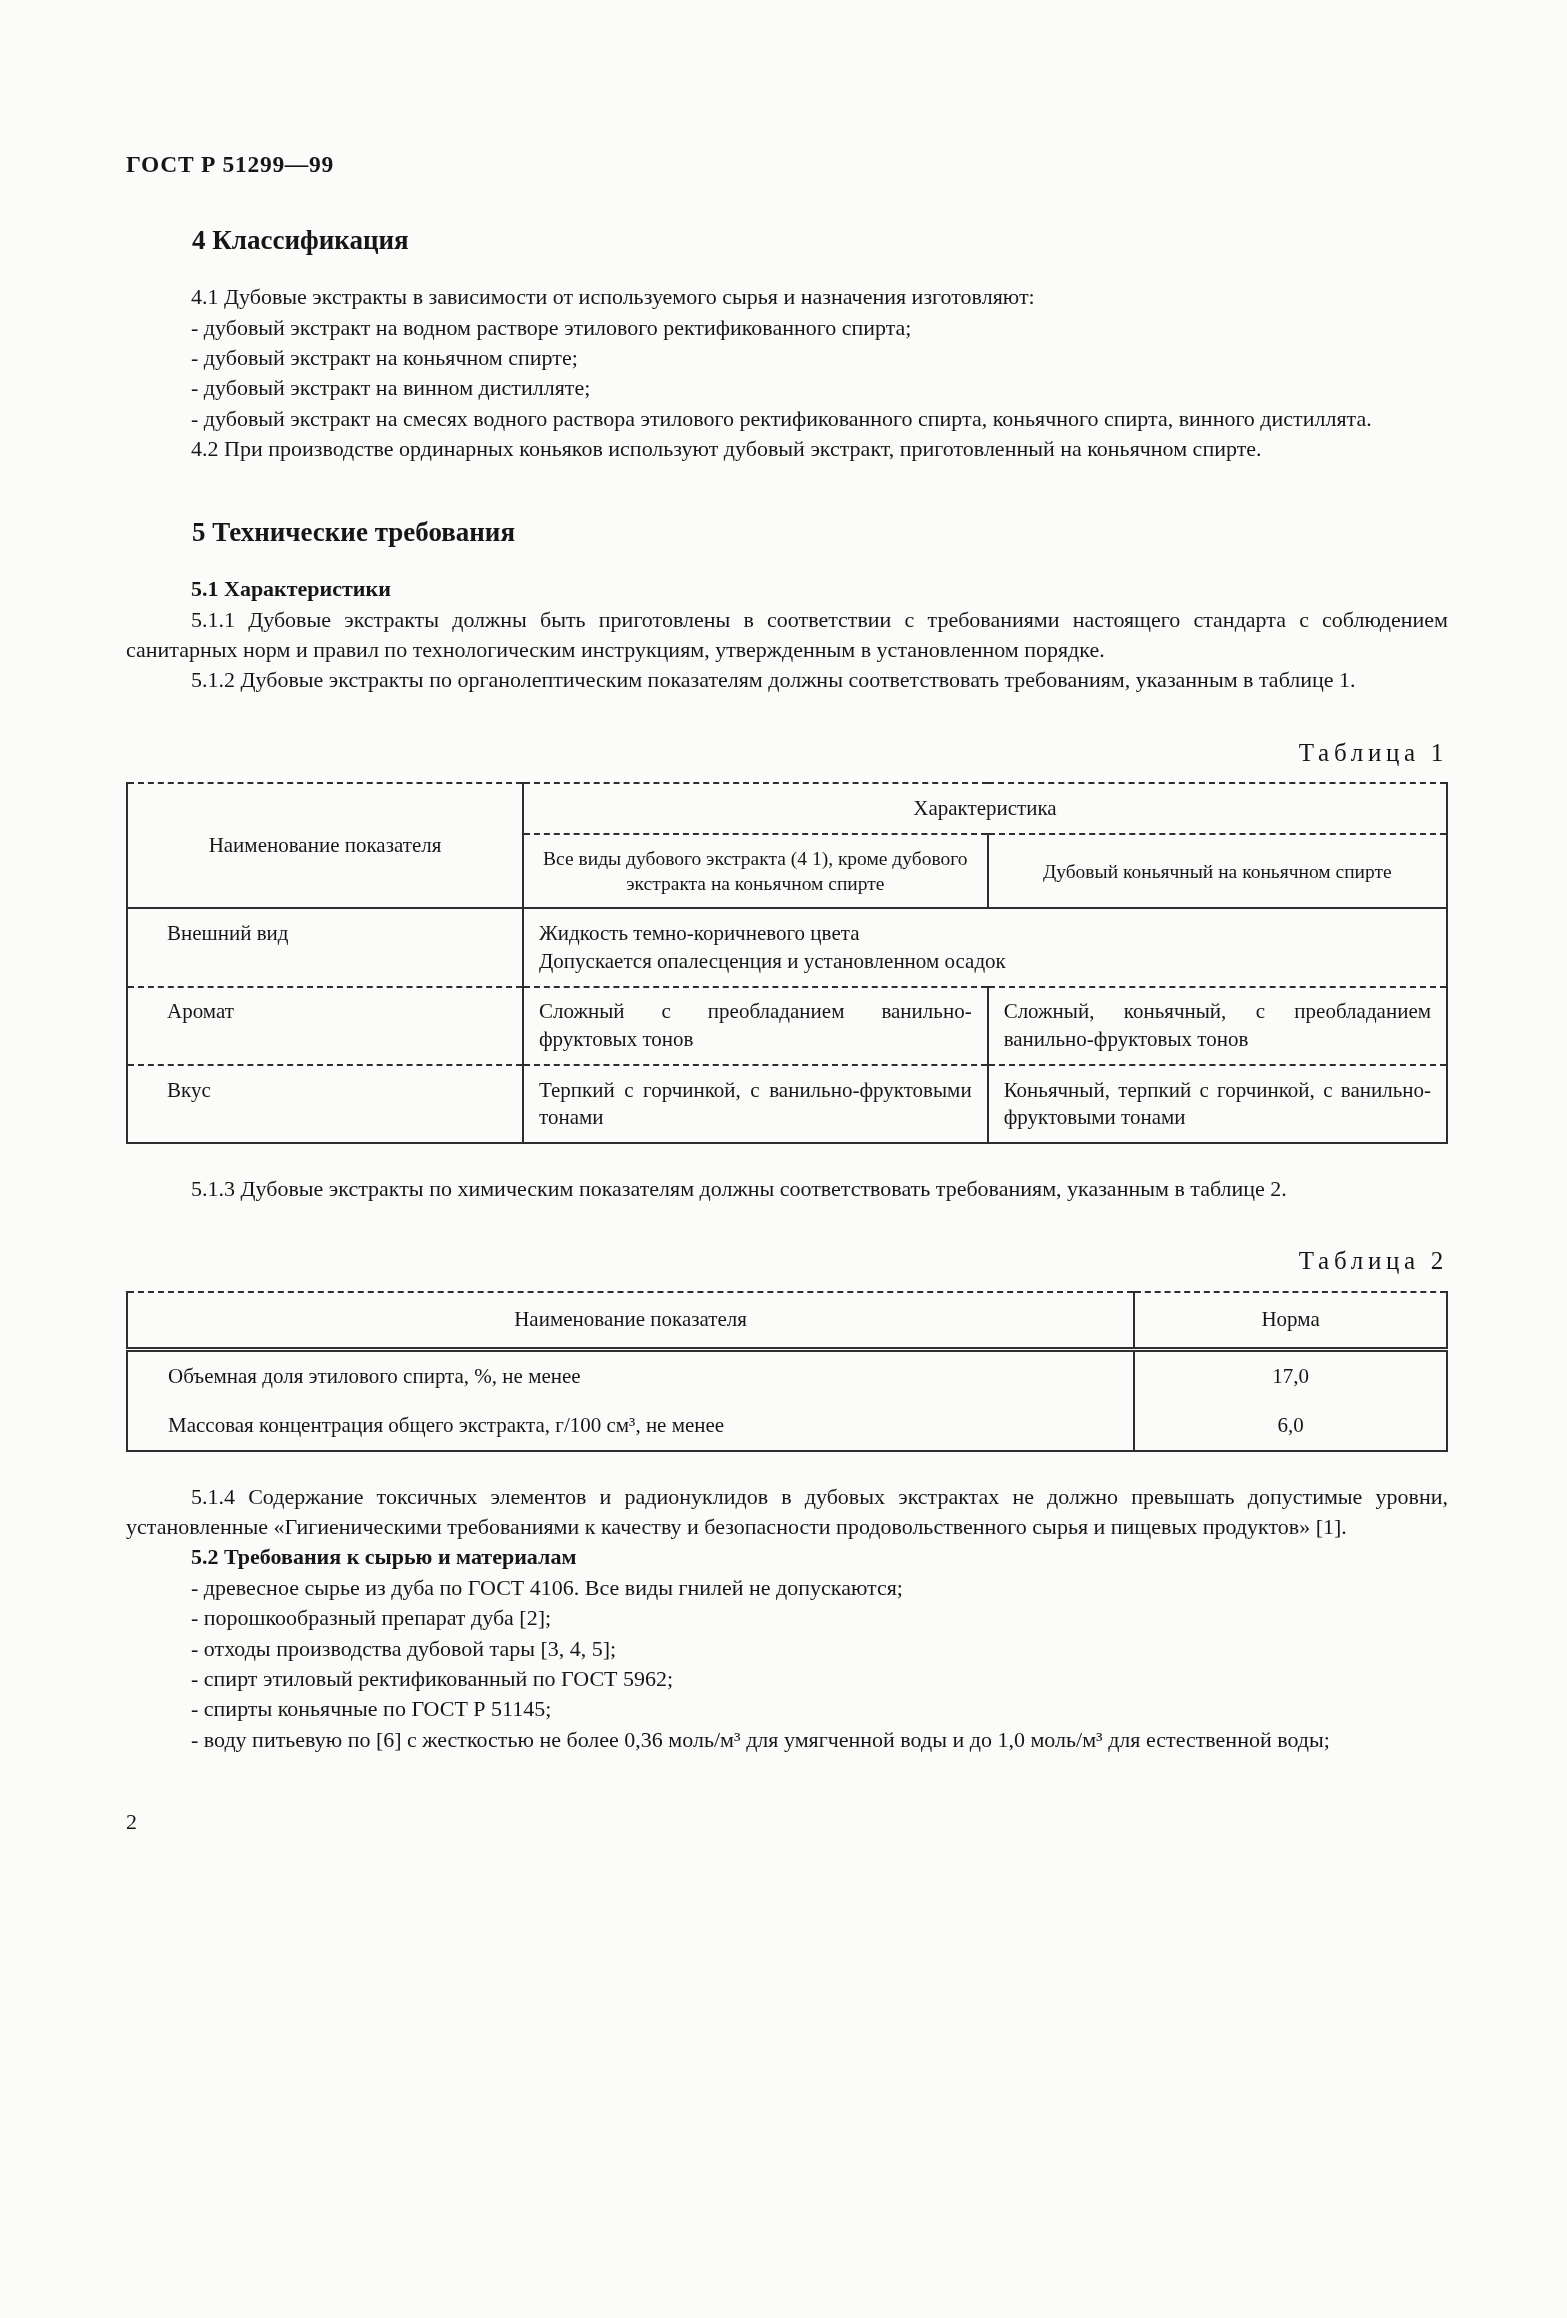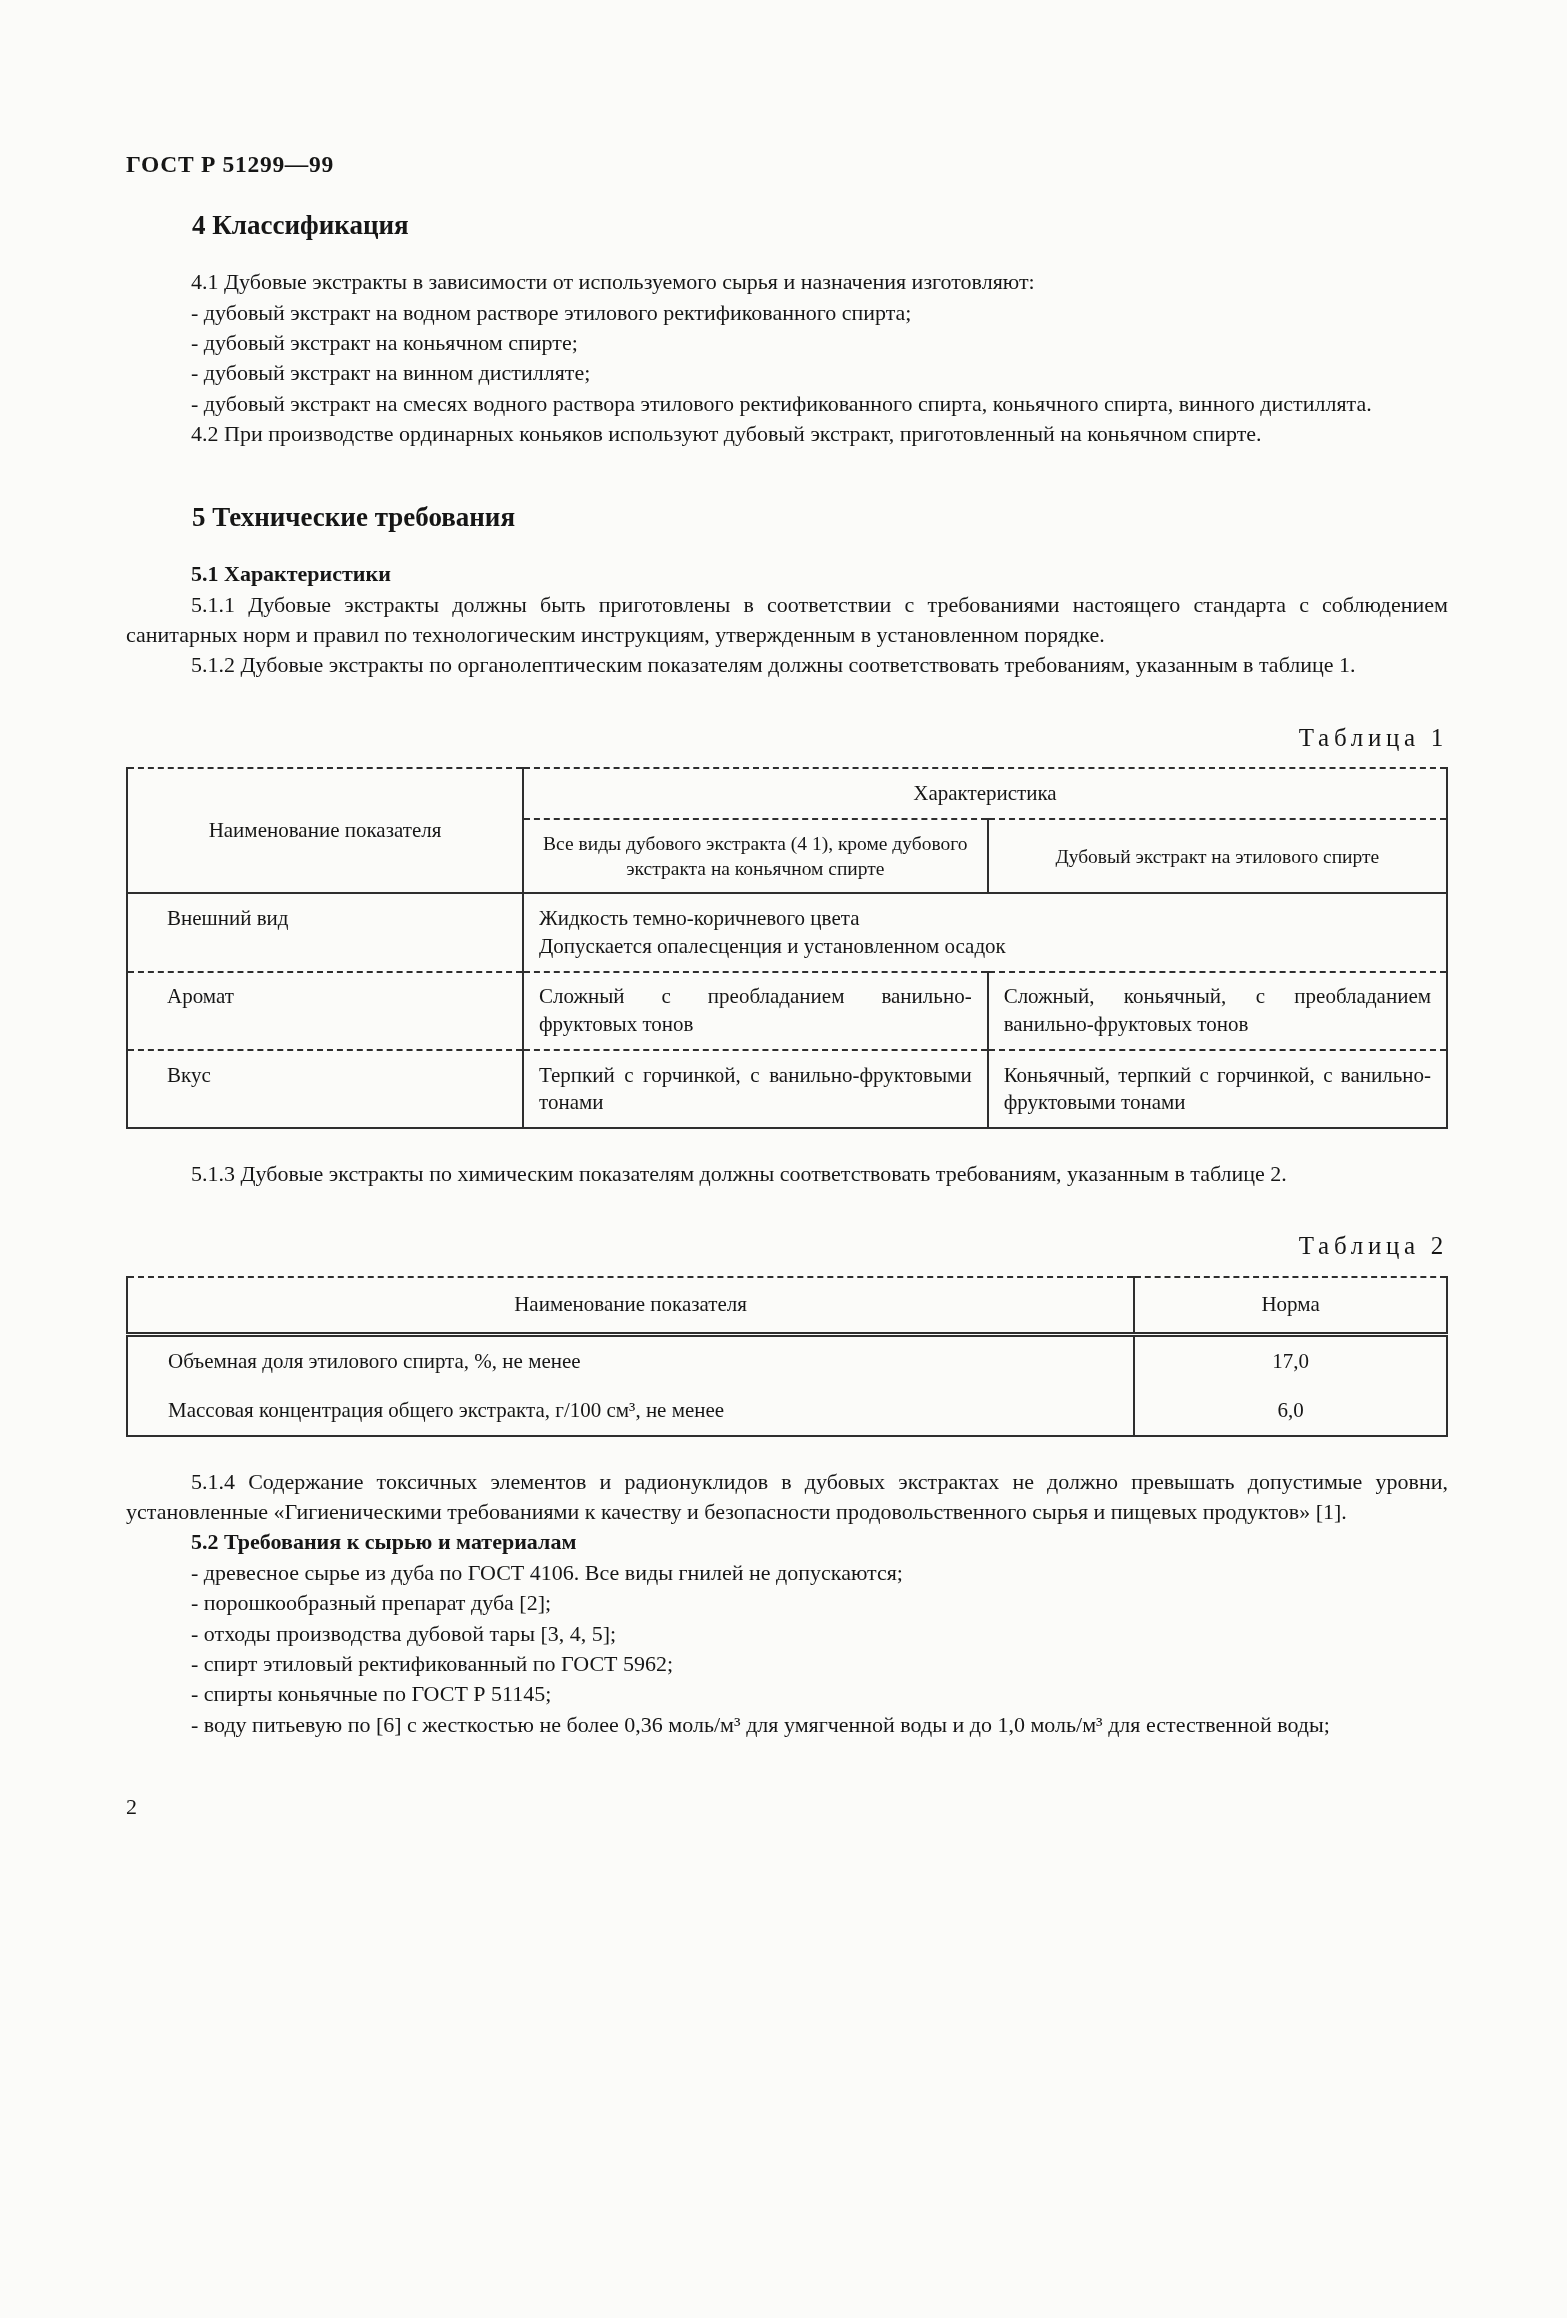--- a/index.html
+++ b/index.html
@@ -15,21 +15,21 @@
   .page {
     position: relative;
     width: 1568px;
     min-height: 2319px;
     padding: 148px 120px 40px 126px;
   }
   .doc-number {
     font-weight: bold;
     font-size: 23.5px;
     letter-spacing: 0.7px;
-    margin-bottom: 29px;
+    margin-bottom: 44px;
   }
   .h-section {
     font-weight: bold;
     font-size: 27px;
     margin: 0 0 25.5px 66px;
     line-height: 1.2;
   }
   .h-section.mt { margin-top: 52px; }
   p { margin: 0; text-align: justify; text-indent: 65px; }
   .bold { font-weight: bold; }
@@ -104,21 +104,21 @@
       <col style="width:35.2%">
       <col style="width:34.8%">
     </colgroup>
     <tbody>
       <tr>
         <td rowspan="2" class="center bt-d bb-s">Наименование показателя</td>
         <td colspan="2" class="center bt-d bb-d">Характеристика</td>
       </tr>
       <tr>
         <td class="center small bb-s">Все виды дубового экстракта (4 1), кроме дубового экстракта на коньячном спирте</td>
-        <td class="center small bb-s">Дубовый экстракт на этилового спирте</td>
+        <td class="center small bb-s">Дубовый коньячный на коньячном спирте</td>
       </tr>
       <tr>
         <td class="name-cell bb-d">Внешний вид</td>
         <td colspan="2" class="bb-d">
           <div class="cell-line">Жидкость темно-коричневого цвета</div>
           <div class="cell-line">Допускается опалесценция и установленном осадок</div>
         </td>
       </tr>
       <tr>
         <td class="name-cell bb-d">Аромат</td>

